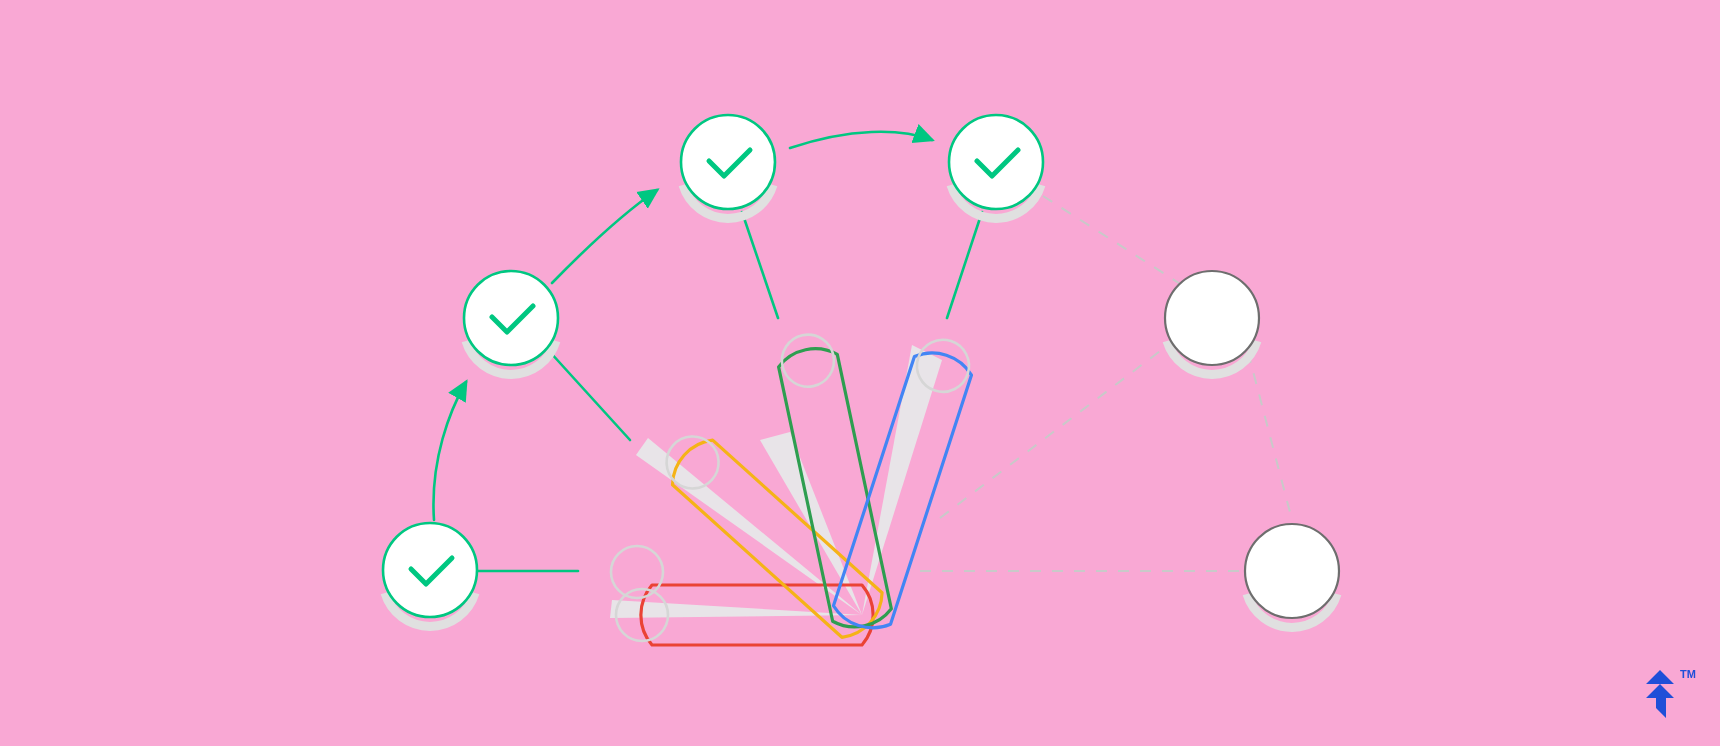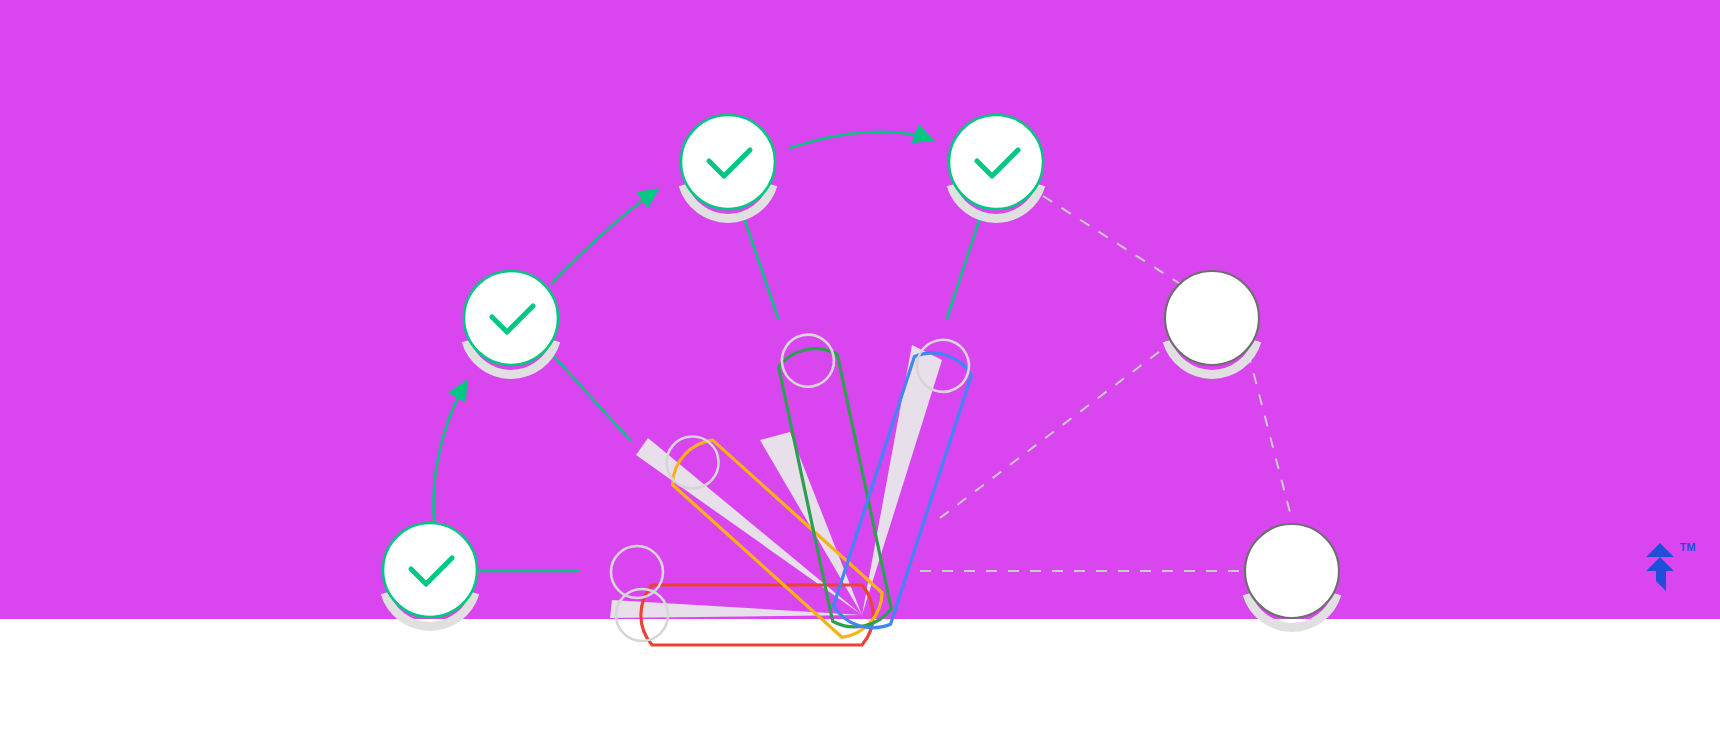--- a/index.html
+++ b/index.html
@@ -10,22 +10,22 @@
   }
   body {
     font-family: "Liberation Sans", sans-serif;
     width: 1720px;
     height: 746px;
     overflow: hidden;
   }
   #stage {
     position: relative;
     width: 1720px;
-    height: 619px;
-    background: #d946ef;
+    height: 746px;
+    background: #f9a8d4;
   }
   #diagram-svg {
     position: absolute;
     left: 0;
     top: 0;
     width: 1720px;
     height: 746px;
     display: block;
   }
   #brand-logo {

